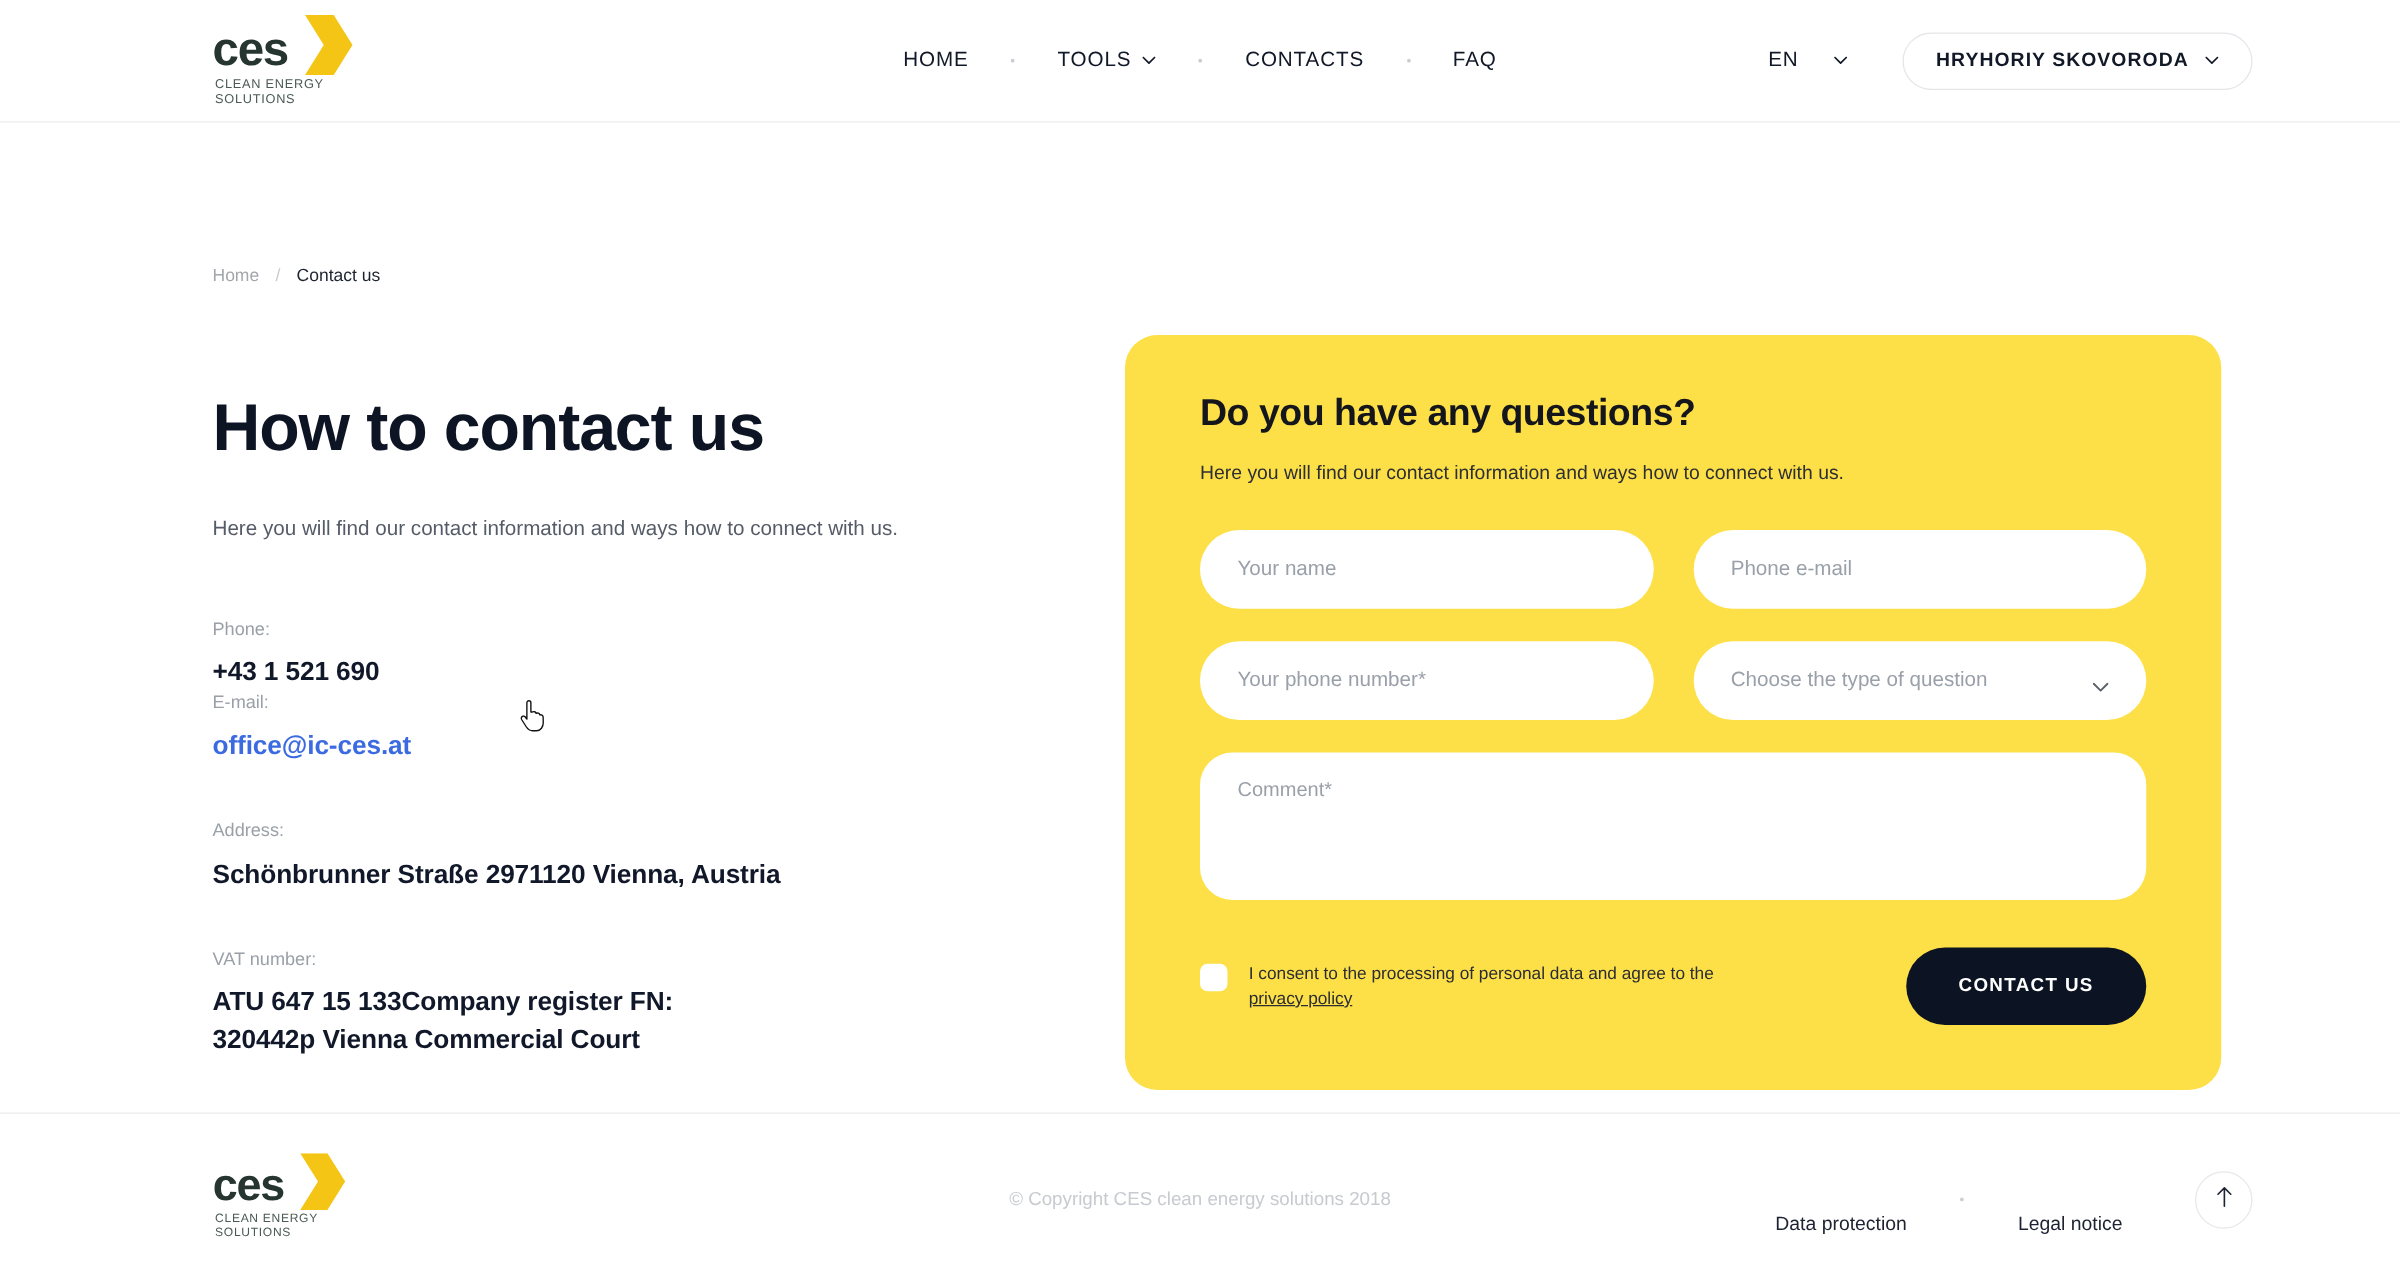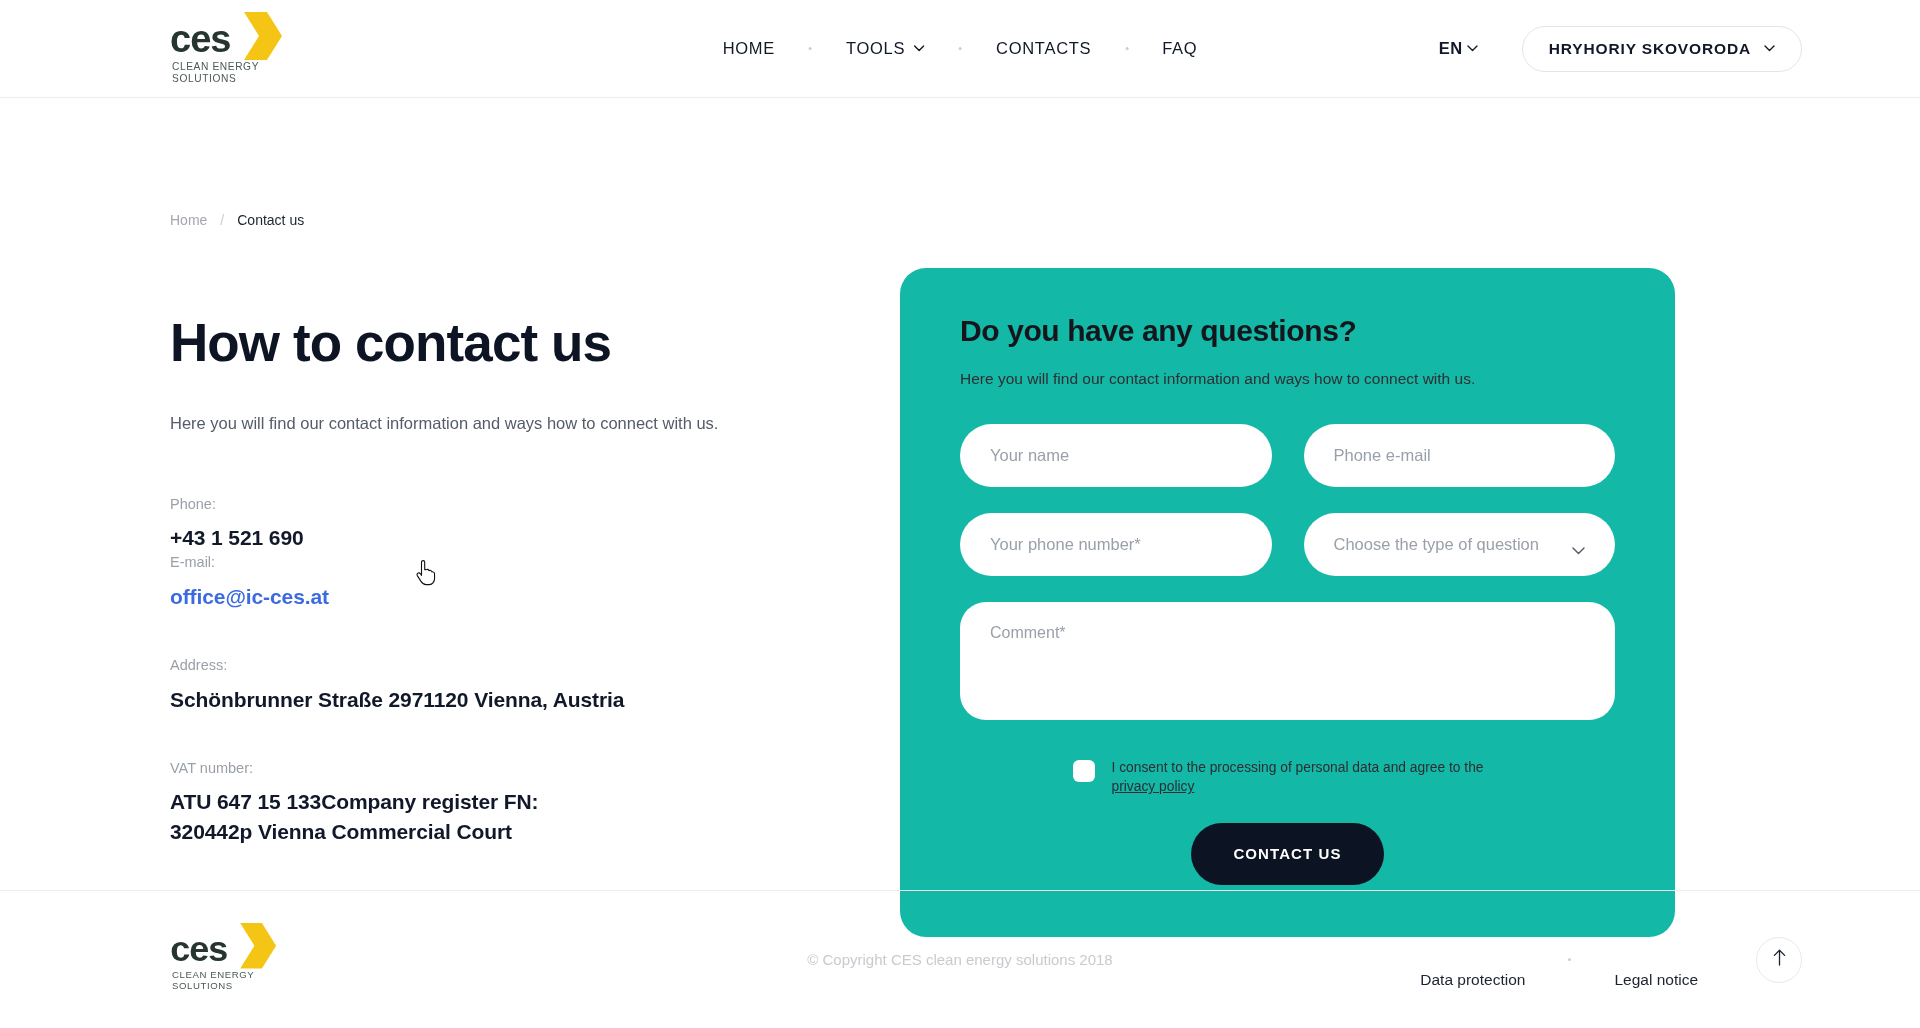--- a/index.html
+++ b/index.html
@@ -61,22 +61,22 @@
   .chev svg { display: block; }
 
   .header-right {
     position: absolute;
     right: 118px;
     display: flex;
     align-items: center;
     gap: 0;
   }
   .lang {
-    display: flex; align-items: center; gap: 4px;
-    font-size: 16.5px; font-weight: 700; letter-spacing: 0.6px;
+    display: flex; align-items: center; gap: 28px;
+    font-size: 16.5px; font-weight: 400; letter-spacing: 0.6px;
     color: #111827; cursor: pointer;
     margin-right: 44px;
   }
   .user-pill {
     border: 1px solid #e3e5e8;
     border-radius: 40px;
     height: 46px;
     padding: 0 26px;
     display: flex;
     align-items: center;
@@ -156,22 +156,22 @@
     position: absolute;
     left: 415px;
     top: 462px;
     width: 22px;
     height: 26px;
     pointer-events: none;
   }
 
   
   .form-card {
-    width: 775px;
-    background: #14b8a6;
+    width: 877px;
+    background: #fde047;
     border-radius: 26px;
     padding: 46px 60px 52px 60px;
     flex: 0 0 auto;
   }
   .form-title {
     font-size: 30px;
     font-weight: 700;
     color: #14161c;
     letter-spacing: -0.4px;
     margin-bottom: 20px;
@@ -212,21 +212,20 @@
     margin-bottom: 30px;
     cursor: text;
   }
 
   .form-bottom {
     display: flex;
     align-items: center;
     justify-content: space-between;
     gap: 26px;
     padding-top: 8px;
-    flex-direction: column;
   }
   .consent { display: flex; align-items: flex-start; gap: 17px; max-width: 430px; }
   .checkbox {
     width: 22px; height: 22px;
     background: #fff;
     border-radius: 6px;
     flex: 0 0 auto;
     cursor: pointer;
     margin-top: 2px;
   }

